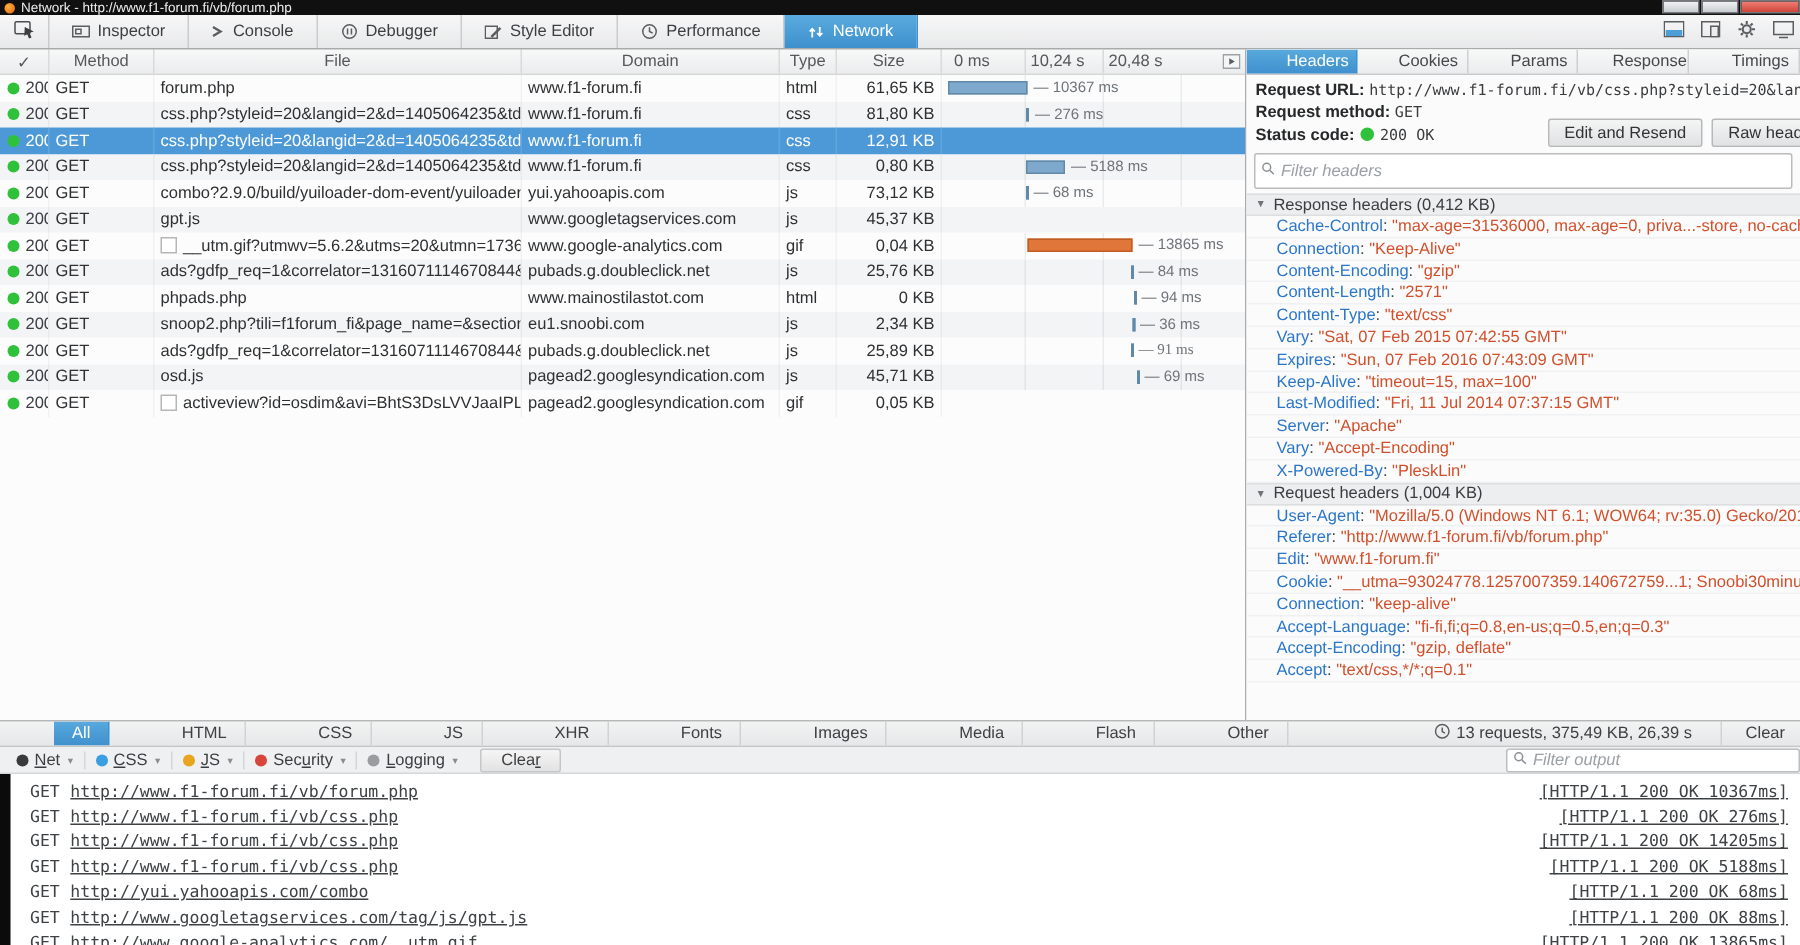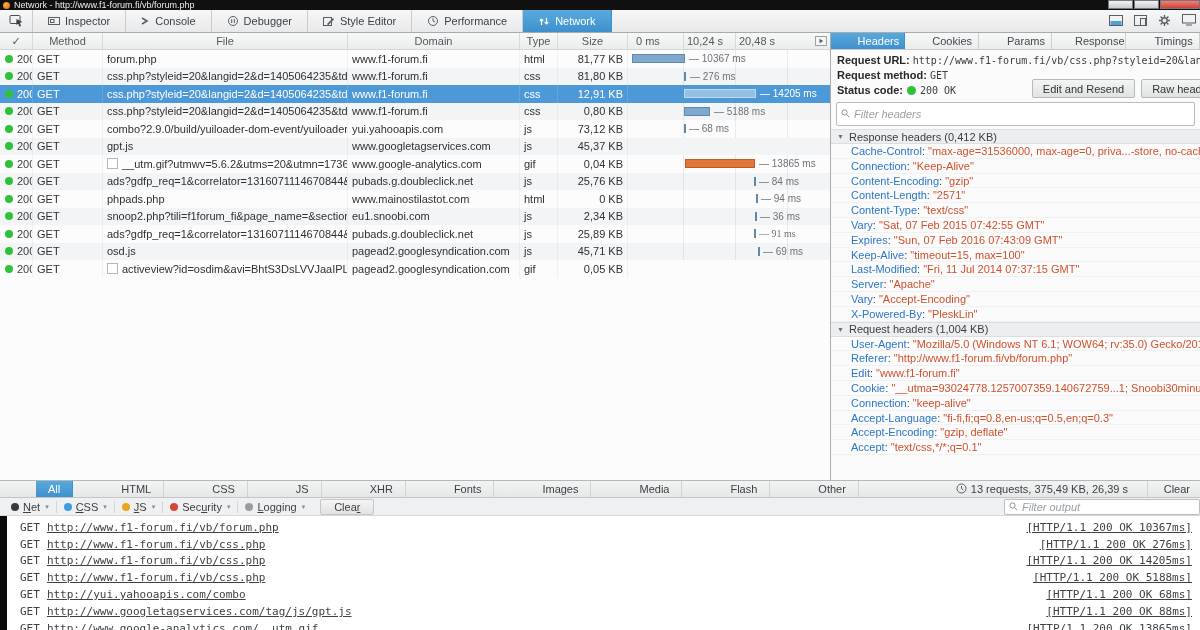--- a/index.html
+++ b/index.html
@@ -241,21 +241,21 @@
             <span class="cell c-status">
               <span class="statusdot"></span>
               <span class="statustxt">200</span>
             </span>
             <span class="cell c-method">GET</span>
             <span class="cell c-file">
               <span>forum.php</span>
             </span>
             <span class="cell c-domain">www.f1-forum.fi</span>
             <span class="cell c-type">html</span>
-            <span class="cell c-size">81,77 KB</span>
+            <span class="cell c-size">61,65 KB</span>
             <span class="cell c-tl">
               <span class="gline" style="left: 55px;"></span>
               <span class="gline" style="left: 107px;"></span>
               <span class="gline" style="left: 159px;"></span>
               <span class="bar" style="left: 4px; width: 53px;"></span>
               <span class="tl-label" style="left: 61px;">— 10367 ms</span>
             </span>
           </div>
           <div class="row">
             <span class="cell c-status">
@@ -282,27 +282,20 @@
               <span class="statusdot"></span>
               <span class="statustxt">200</span>
             </span>
             <span class="cell c-method">GET</span>
             <span class="cell c-file">
               <span>css.php?styleid=20&amp;langid=2&amp;d=1405064235&amp;td=ltr&amp;sh...</span>
             </span>
             <span class="cell c-domain">www.f1-forum.fi</span>
             <span class="cell c-type">css</span>
             <span class="cell c-size">12,91 KB</span>
-            <span class="cell c-tl">
-              <span class="gline" style="left: 55px;"></span>
-              <span class="gline" style="left: 107px;"></span>
-              <span class="gline" style="left: 159px;"></span>
-              <span class="bar" style="left: 56px; width: 72px;"></span>
-              <span class="tl-label" style="left: 132px;">— 14205 ms</span>
-            </span>
           </div>
           <div class="row">
             <span class="cell c-status">
               <span class="statusdot"></span>
               <span class="statustxt">200</span>
             </span>
             <span class="cell c-method">GET</span>
             <span class="cell c-file">
               <span>css.php?styleid=20&amp;langid=2&amp;d=1405064235&amp;td=ltr&amp;sh...</span>
             </span>

